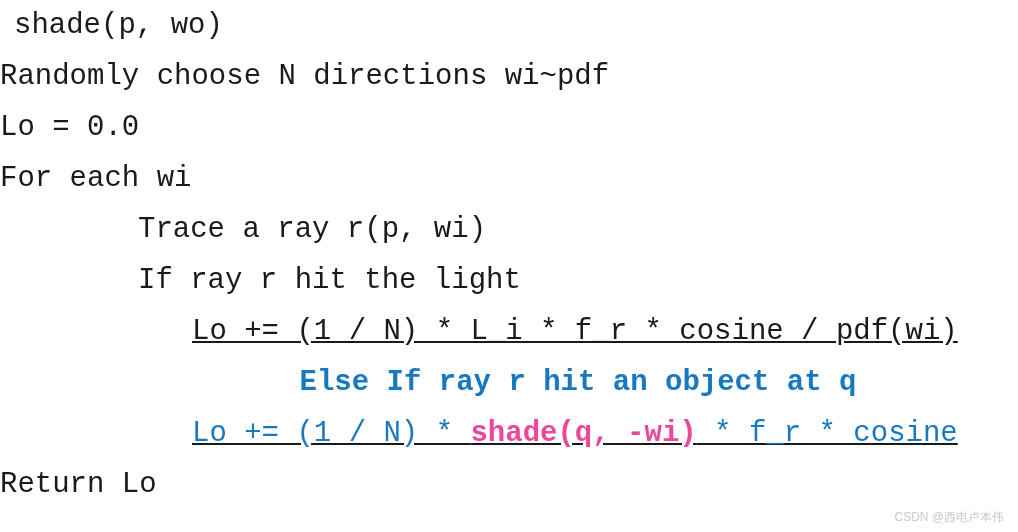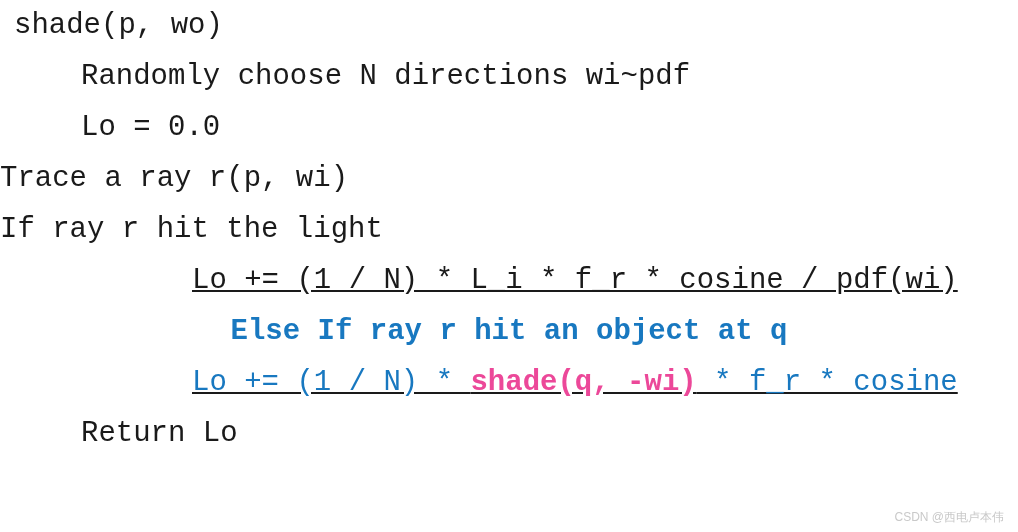--- a/index.html
+++ b/index.html
@@ -29,22 +29,22 @@
     font-size: 29px;
     line-height: 51px;
     height: 51px;
     white-space: pre;
     color: #1a1a1a;
     letter-spacing: 0px;
   }
 
   
   .ind-0 { padding-left: 14px; }
-  .ind-1 { padding-left: 81px; }
-  .ind-2 { }
+  .ind-1 { }
+  .ind-2 { padding-left: 138px; }
   .ind-3 { padding-left: 192px; text-decoration: underline; }
 
   
   .code-line.wrap-cont {
     height: 40px;
     line-height: 40px;
     margin-top: -6px;
   }
 
   .blue  { color: #1878c0; }
@@ -68,20 +68,21 @@
 <div id="slide">
 
   <div class="code-block">
 
     <div class="code-line ind-0">shade(p, wo)</div>
 
     <div class="code-line ind-1">Randomly choose N directions wi~pdf</div>
 
     <div class="code-line ind-1">Lo = 0.0</div>
 
+    <div class="code-line ind-1">For each wi</div>
 
     <div class="code-line ind-2">Trace a ray r(p, wi)</div>
 
     <div class="code-line ind-2">If ray r hit the light</div>
 
     <div class="code-line ind-3">Lo += (1 / N) * L_i * f_r * cosine / pdf(wi)</div>
 
     <div class="code-line ind-2 blue bold">Else If ray r hit an object at q</div>
 
     <div class="code-line ind-3"><span class="blue">Lo += (1 / N) * </span><span class="red">shade(q, -wi)</span><span class="blue"> * f_r * cosine</span></div>

